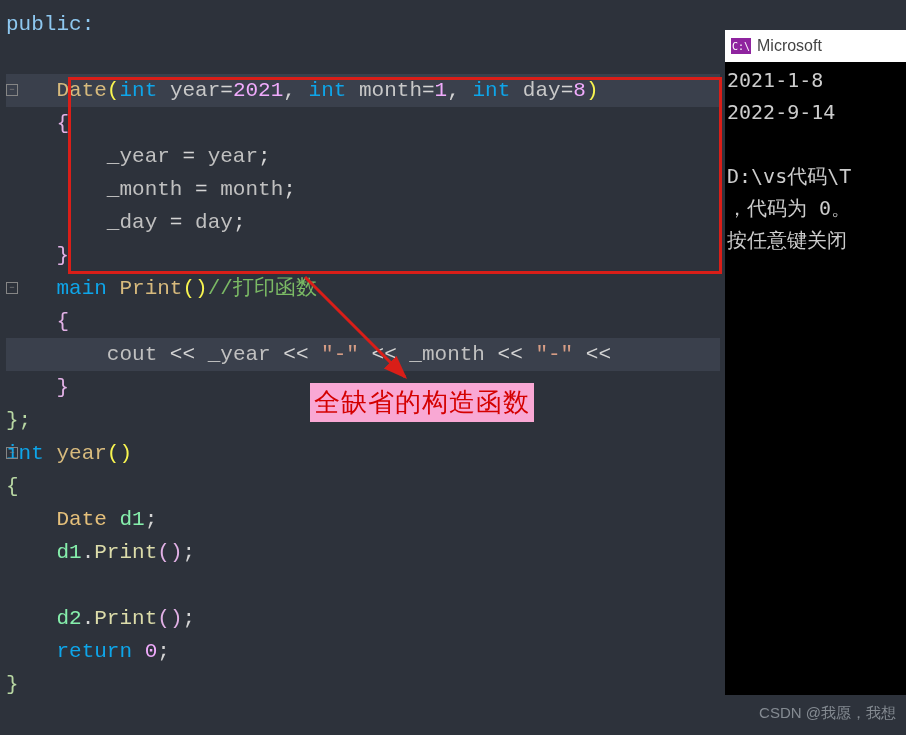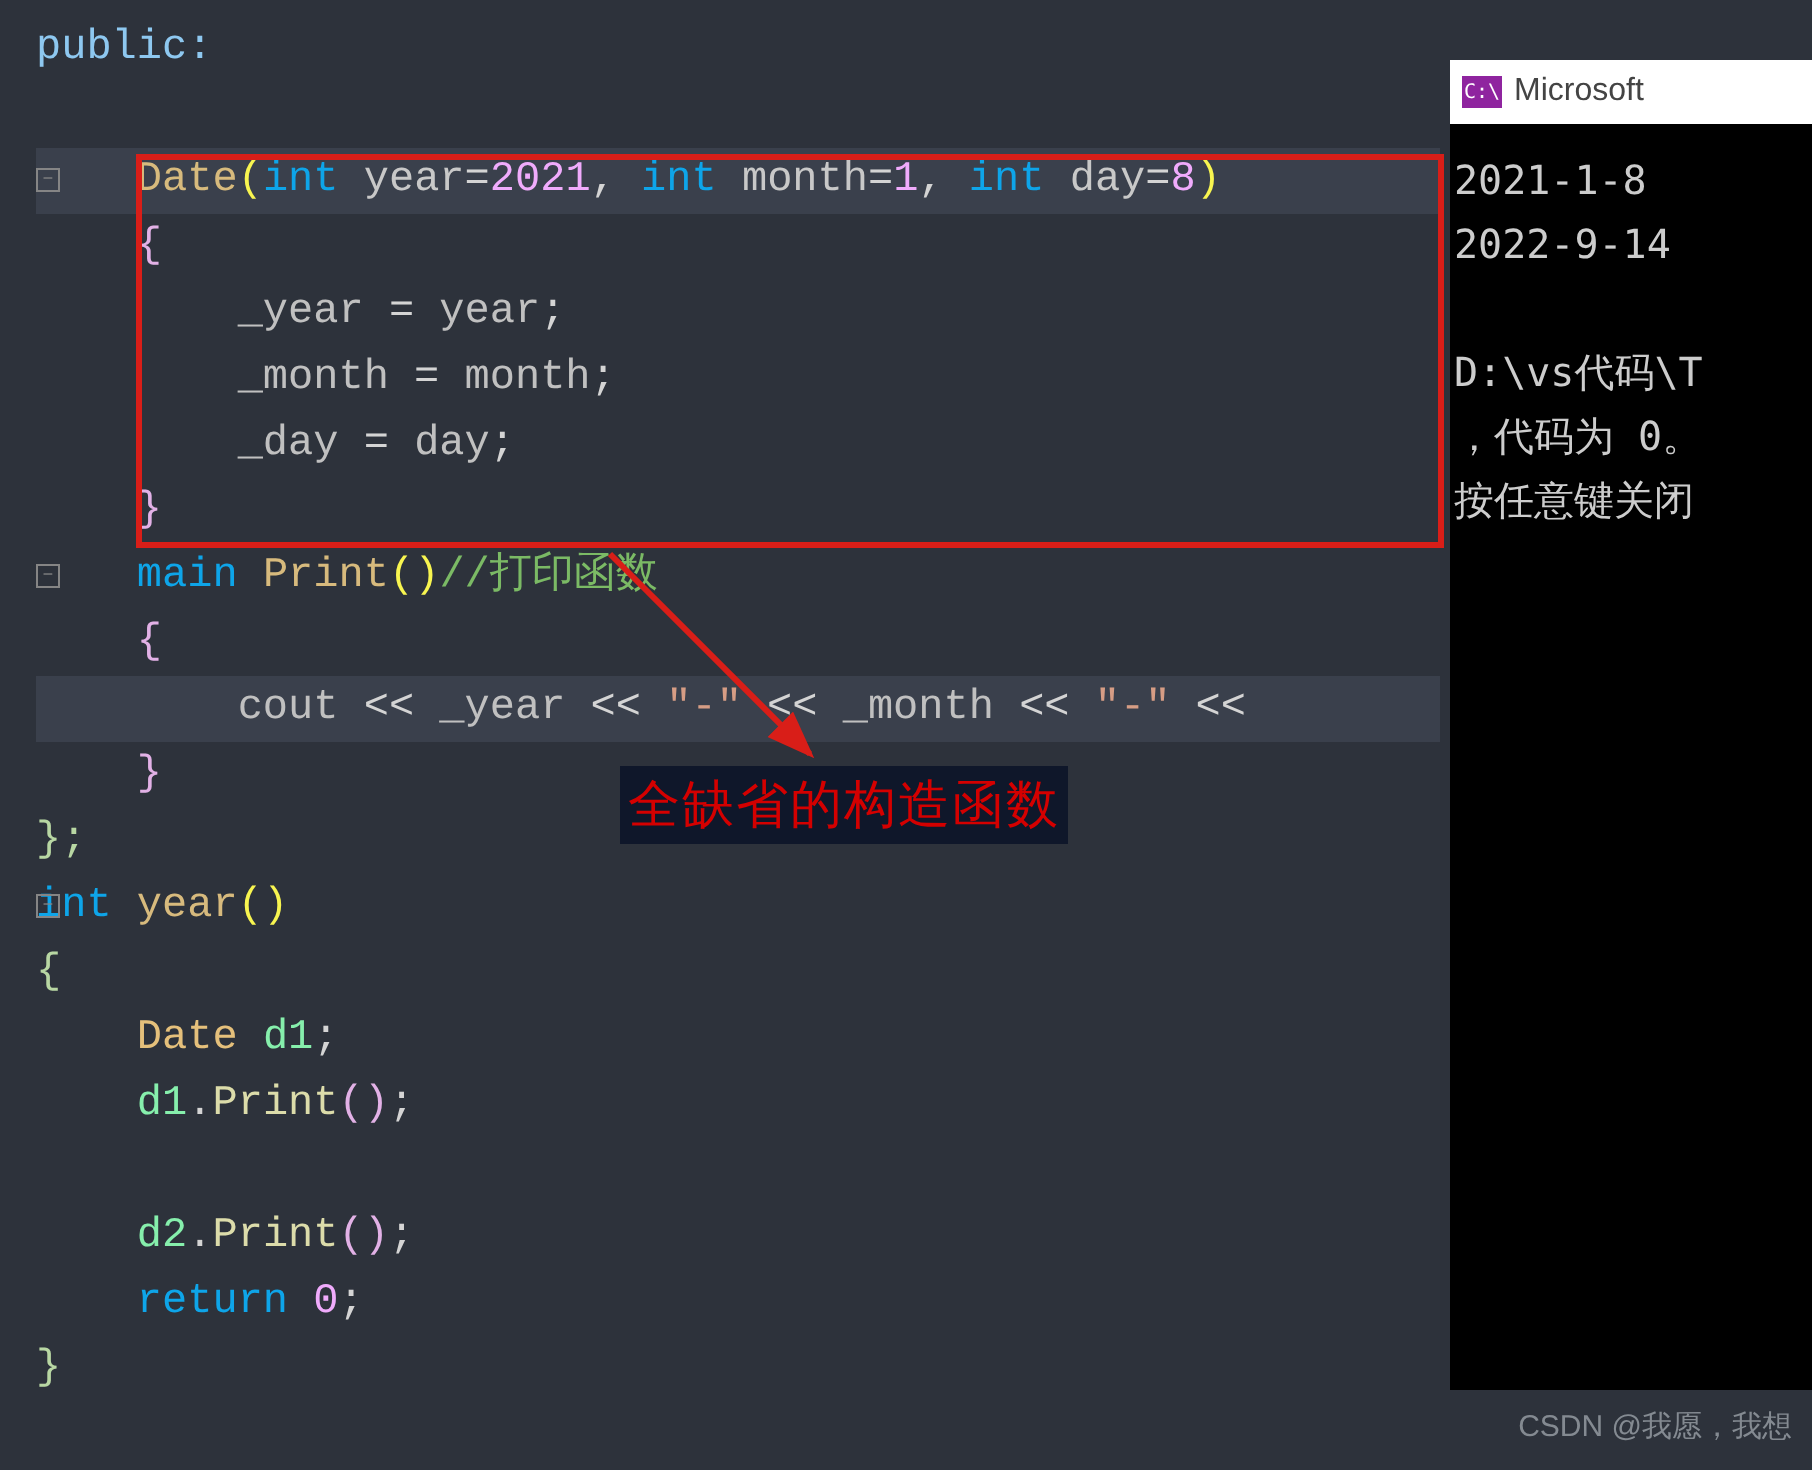--- a/index.html
+++ b/index.html
@@ -8,21 +8,21 @@
       font-family: Consolas, 'Courier New', monospace;
       font-size: 21px;
       color: #abb2bf;
       width: 906px;
       height: 735px;
       overflow: hidden;
       position: relative;
     }
     .editor {
       position: relative;
-      padding: 8px 0 0 18px;
+      padding: 8px 0 0 6px;
       width: 720px;
     }
     .line {
       line-height: 33px;
       white-space: pre;
       position: relative;
     }
     .hl { background: #3a404c; display:inline-block; width:100%;}
     .kw-public { color: #8ec8f0; }
     .fn-name { color: #e5c07b; }
@@ -74,30 +74,30 @@
       height: 16px;
       background: #8f249f;
       color: #fff;
       font-size: 10px;
       display:flex;
       align-items:center;
       justify-content:center;
       font-family: Consolas, monospace;
     }
     .console-body {
-      padding: 12px 2px;
+      padding: 2px 2px;
       font-size: 20px;
       line-height: 32px;
       white-space: pre;
     }
     .annotation {
       position: absolute;
       left: 310px;
       top: 383px;
-      background: #0f172a;
+      background: #f9a8d4;
       color: #d40000;
       padding: 2px 4px;
       font-family: Liberation Serif, serif;
       font-size: 26px;
       letter-spacing: 1px;
     }
     .arrow {
       position: absolute;
       pointer-events: none;
       left: 275px;

